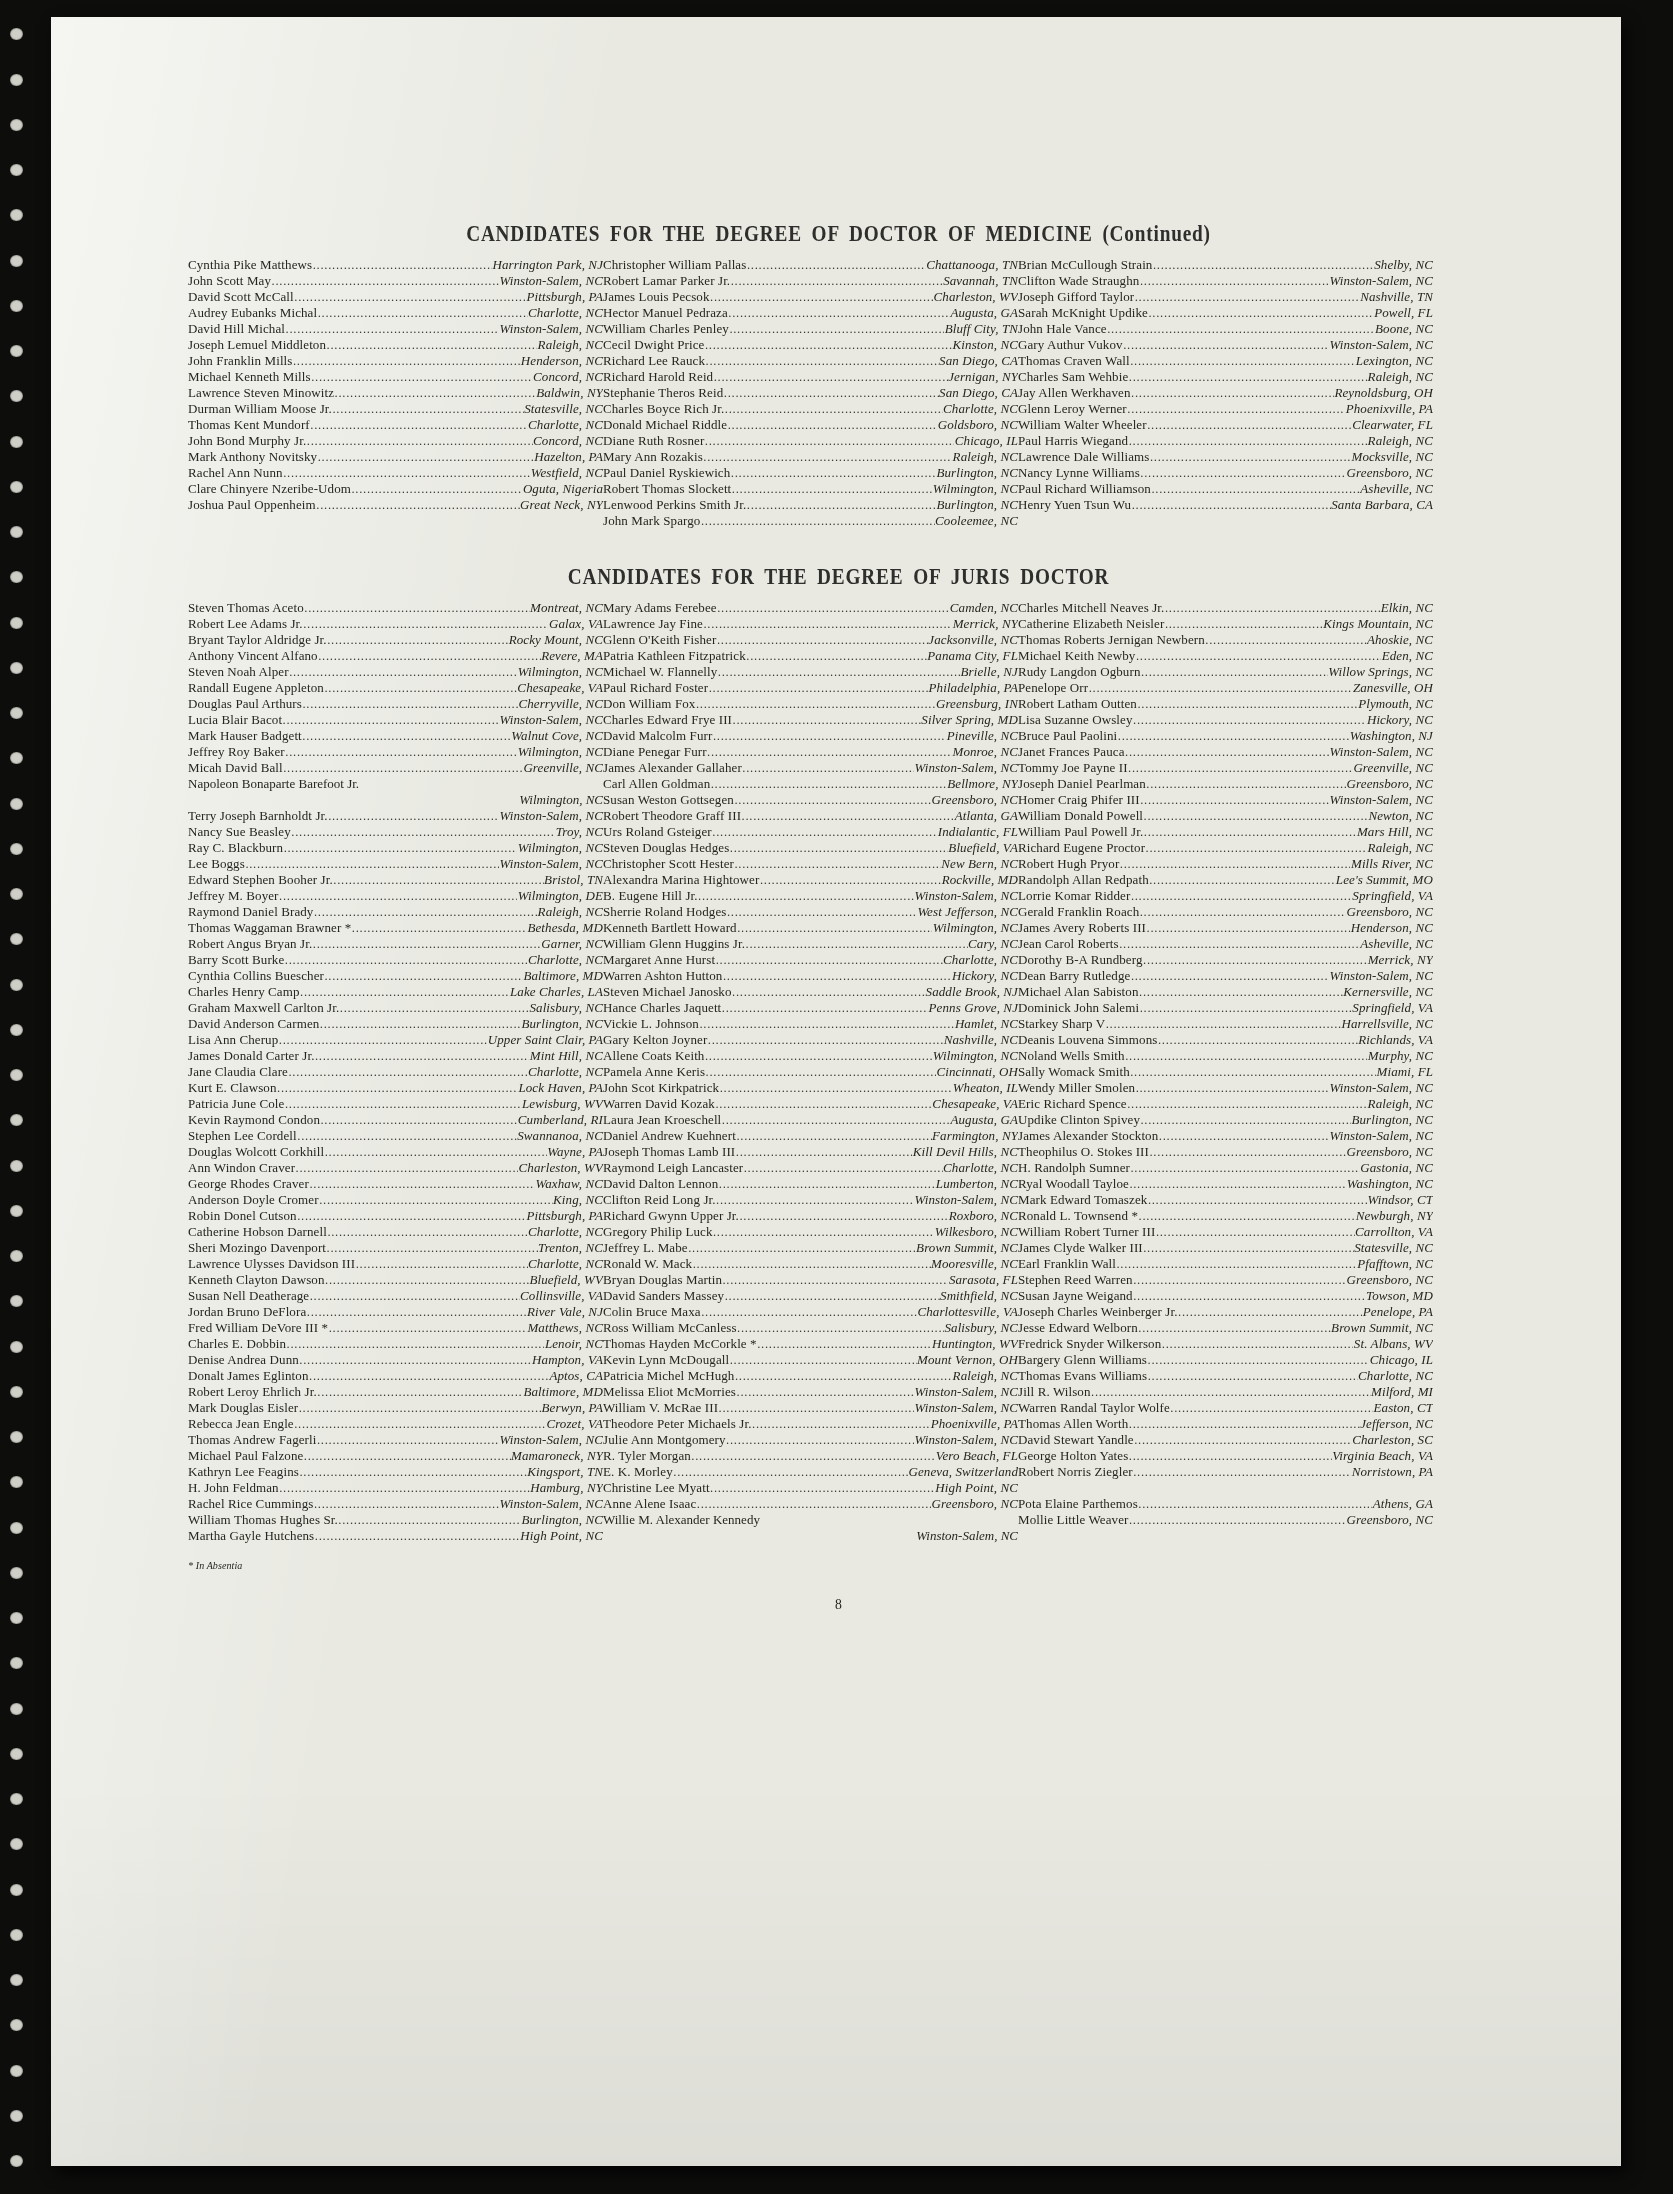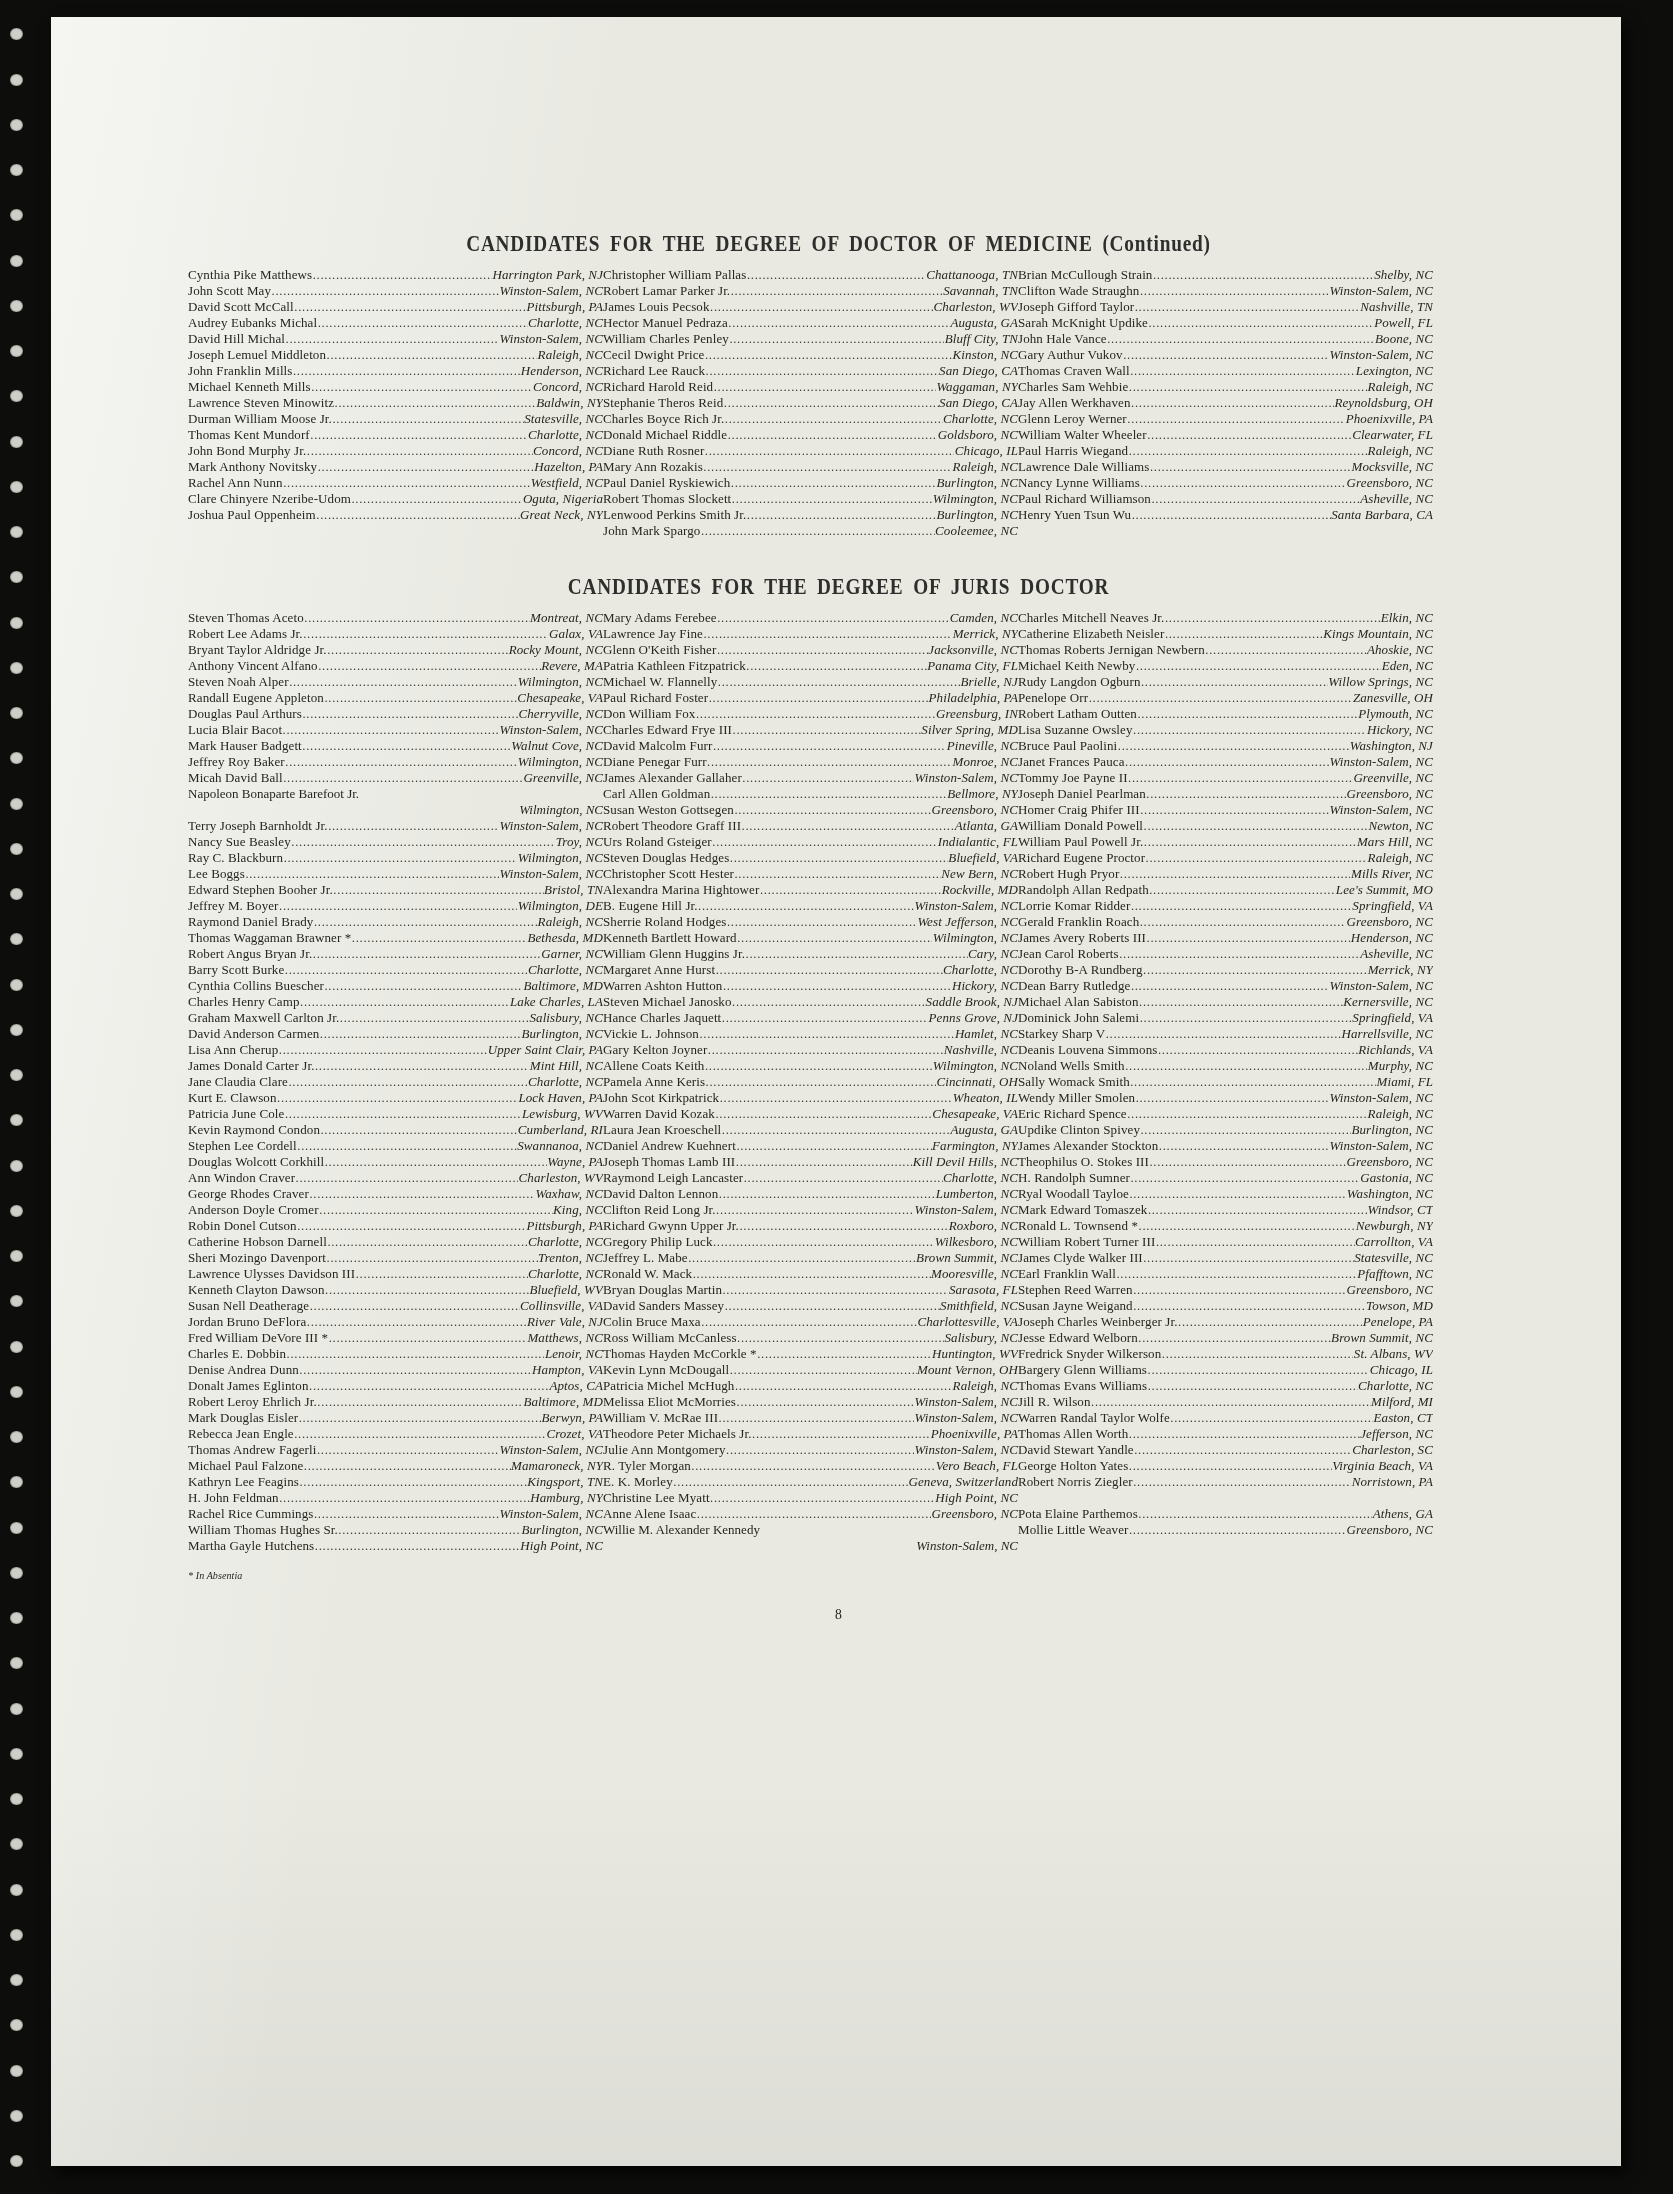--- a/index.html
+++ b/index.html
@@ -28,21 +28,21 @@
   }
   #page:before{
     content:""; position:absolute; inset:0;
     background:
       linear-gradient(100deg, rgba(255,255,255,.55) 0%, rgba(255,255,255,0) 30%),
       linear-gradient(0deg, rgba(0,0,0,.05), rgba(0,0,0,0) 18%);
     pointer-events:none;
   }
   #content {
     position:absolute;
-    left:137px; top:214px;
+    left:137px; top:204px;
     width:1301px;
   }
   .section-title {
     text-align:center;
     font-family:"Liberation Serif", serif;
     font-size:19.3px;
     font-weight:bold;
     letter-spacing:0.8px;
     color:#2e2e2c;
     word-spacing:4.2px;
@@ -286,21 +286,21 @@
             <span class="ct">Kinston, NC</span>
           </div>
           <div class="entry">
             <span class="nm">Richard Lee Rauck</span>
             <span class="leader">..........................................................................................</span>
             <span class="ct">San Diego, CA</span>
           </div>
           <div class="entry">
             <span class="nm">Richard Harold Reid</span>
             <span class="leader">..........................................................................................</span>
-            <span class="ct">Waggaman, NY</span>
+            <span class="ct">Jernigan, NY</span>
           </div>
           <div class="entry">
             <span class="nm">Stephanie Theros Reid</span>
             <span class="leader">..........................................................................................</span>
             <span class="ct">San Diego, CA</span>
           </div>
           <div class="entry">
             <span class="nm">Charles Boyce Rich Jr.</span>
             <span class="leader">..........................................................................................</span>
             <span class="ct">Charlotte, NC</span>

